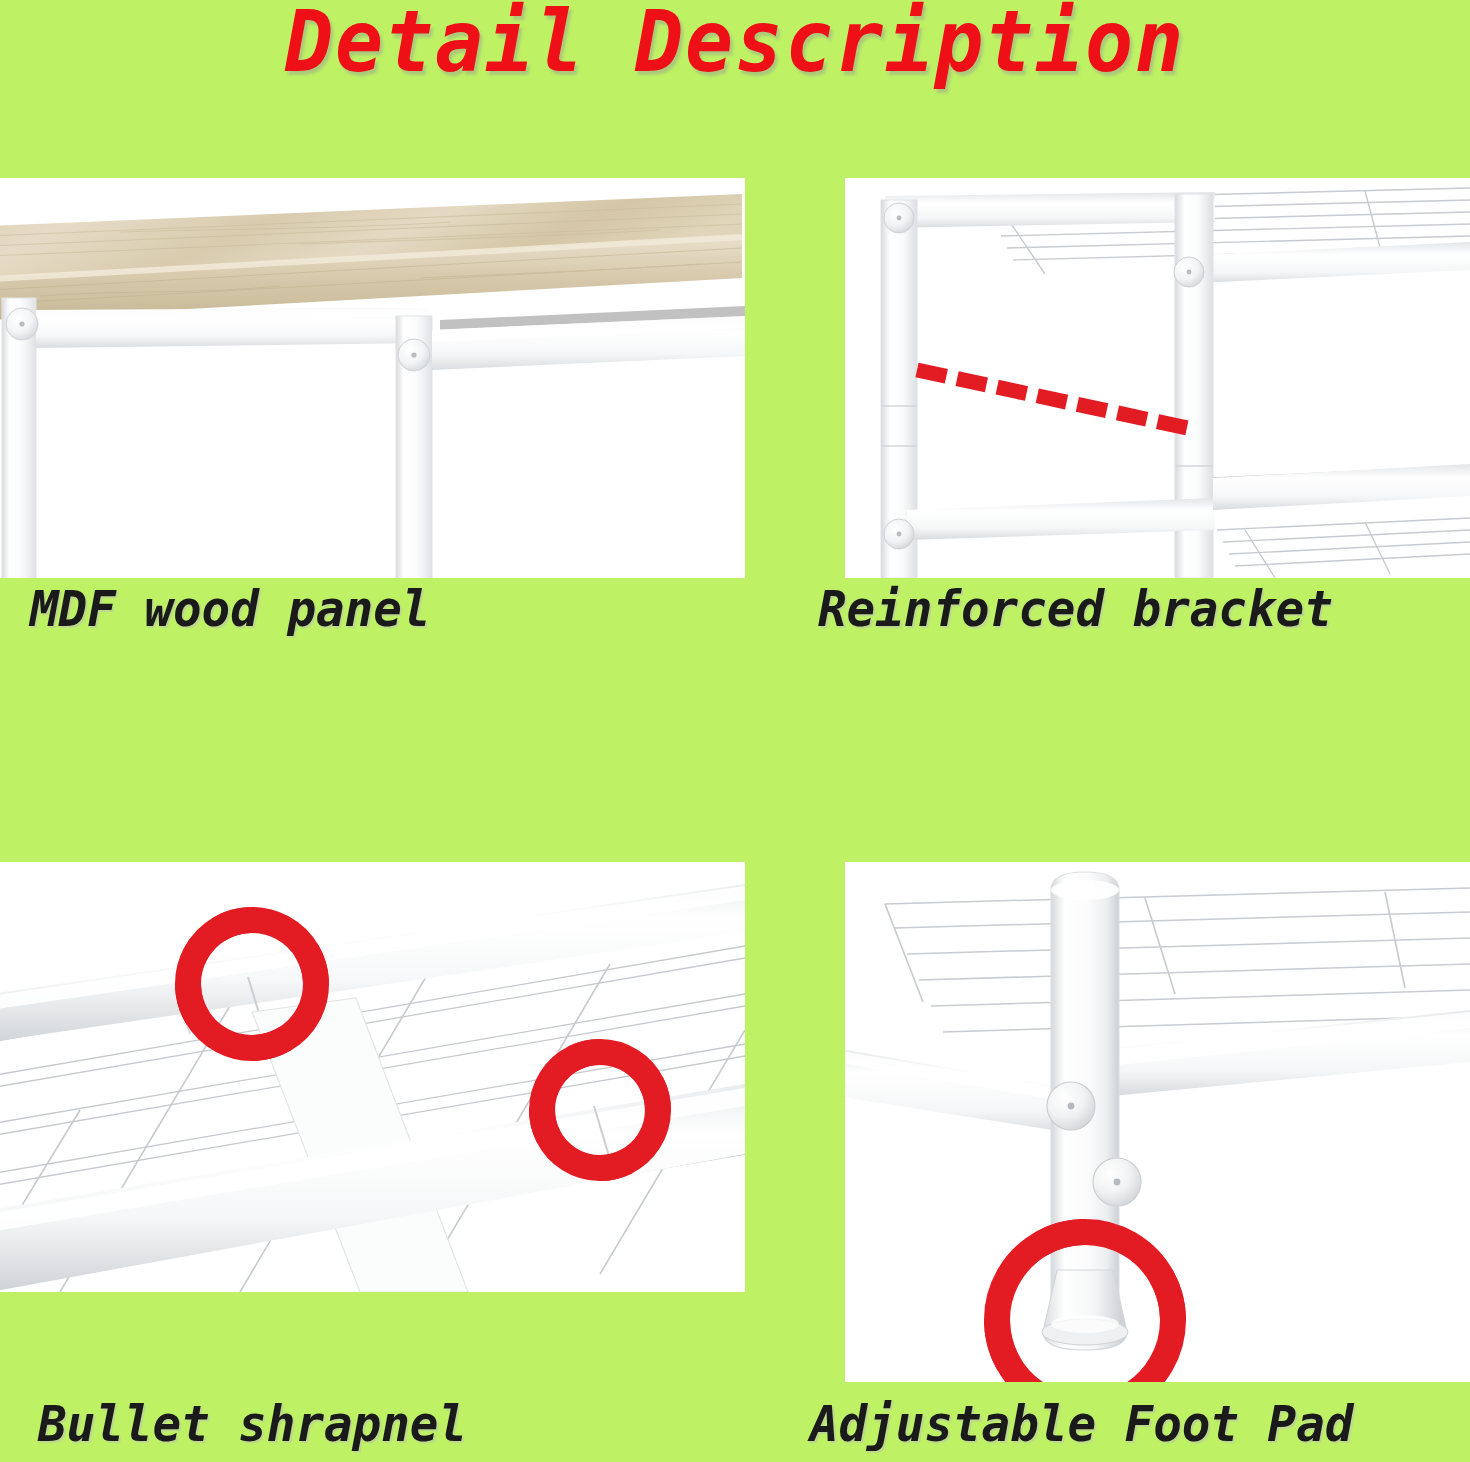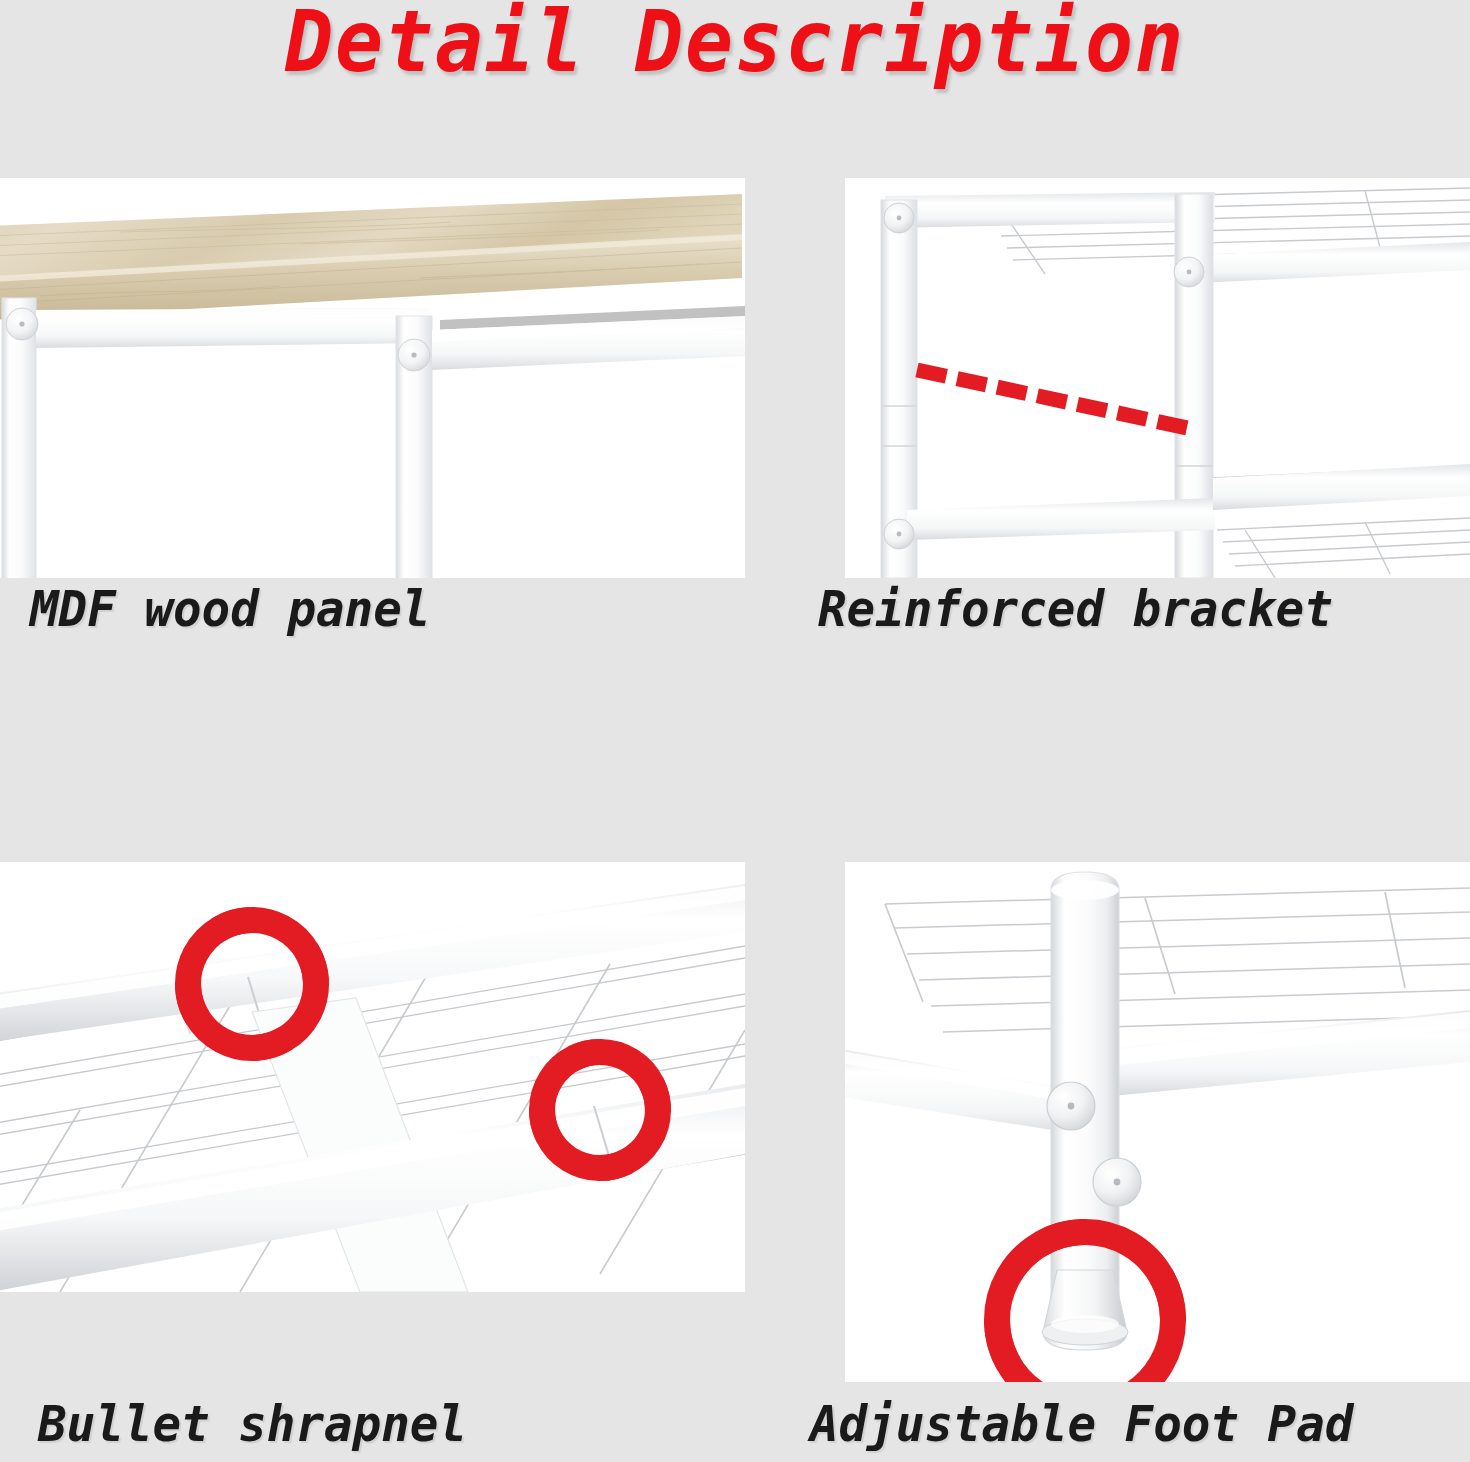--- a/index.html
+++ b/index.html
@@ -8,21 +8,21 @@
     padding: 0;
     background: #ffffff;
   }
   body {
     font-family: "DejaVu Sans Mono", monospace;
   }
   .page {
     position: relative;
     width: 1470px;
     height: 1462px;
-    background: #e5e5e5;
+    background: #bef264;
     overflow: hidden;
   }
 
   
   .title {
     position: absolute;
     left: 0;
     top: -4px;
     width: 1470px;
     text-align: center;

